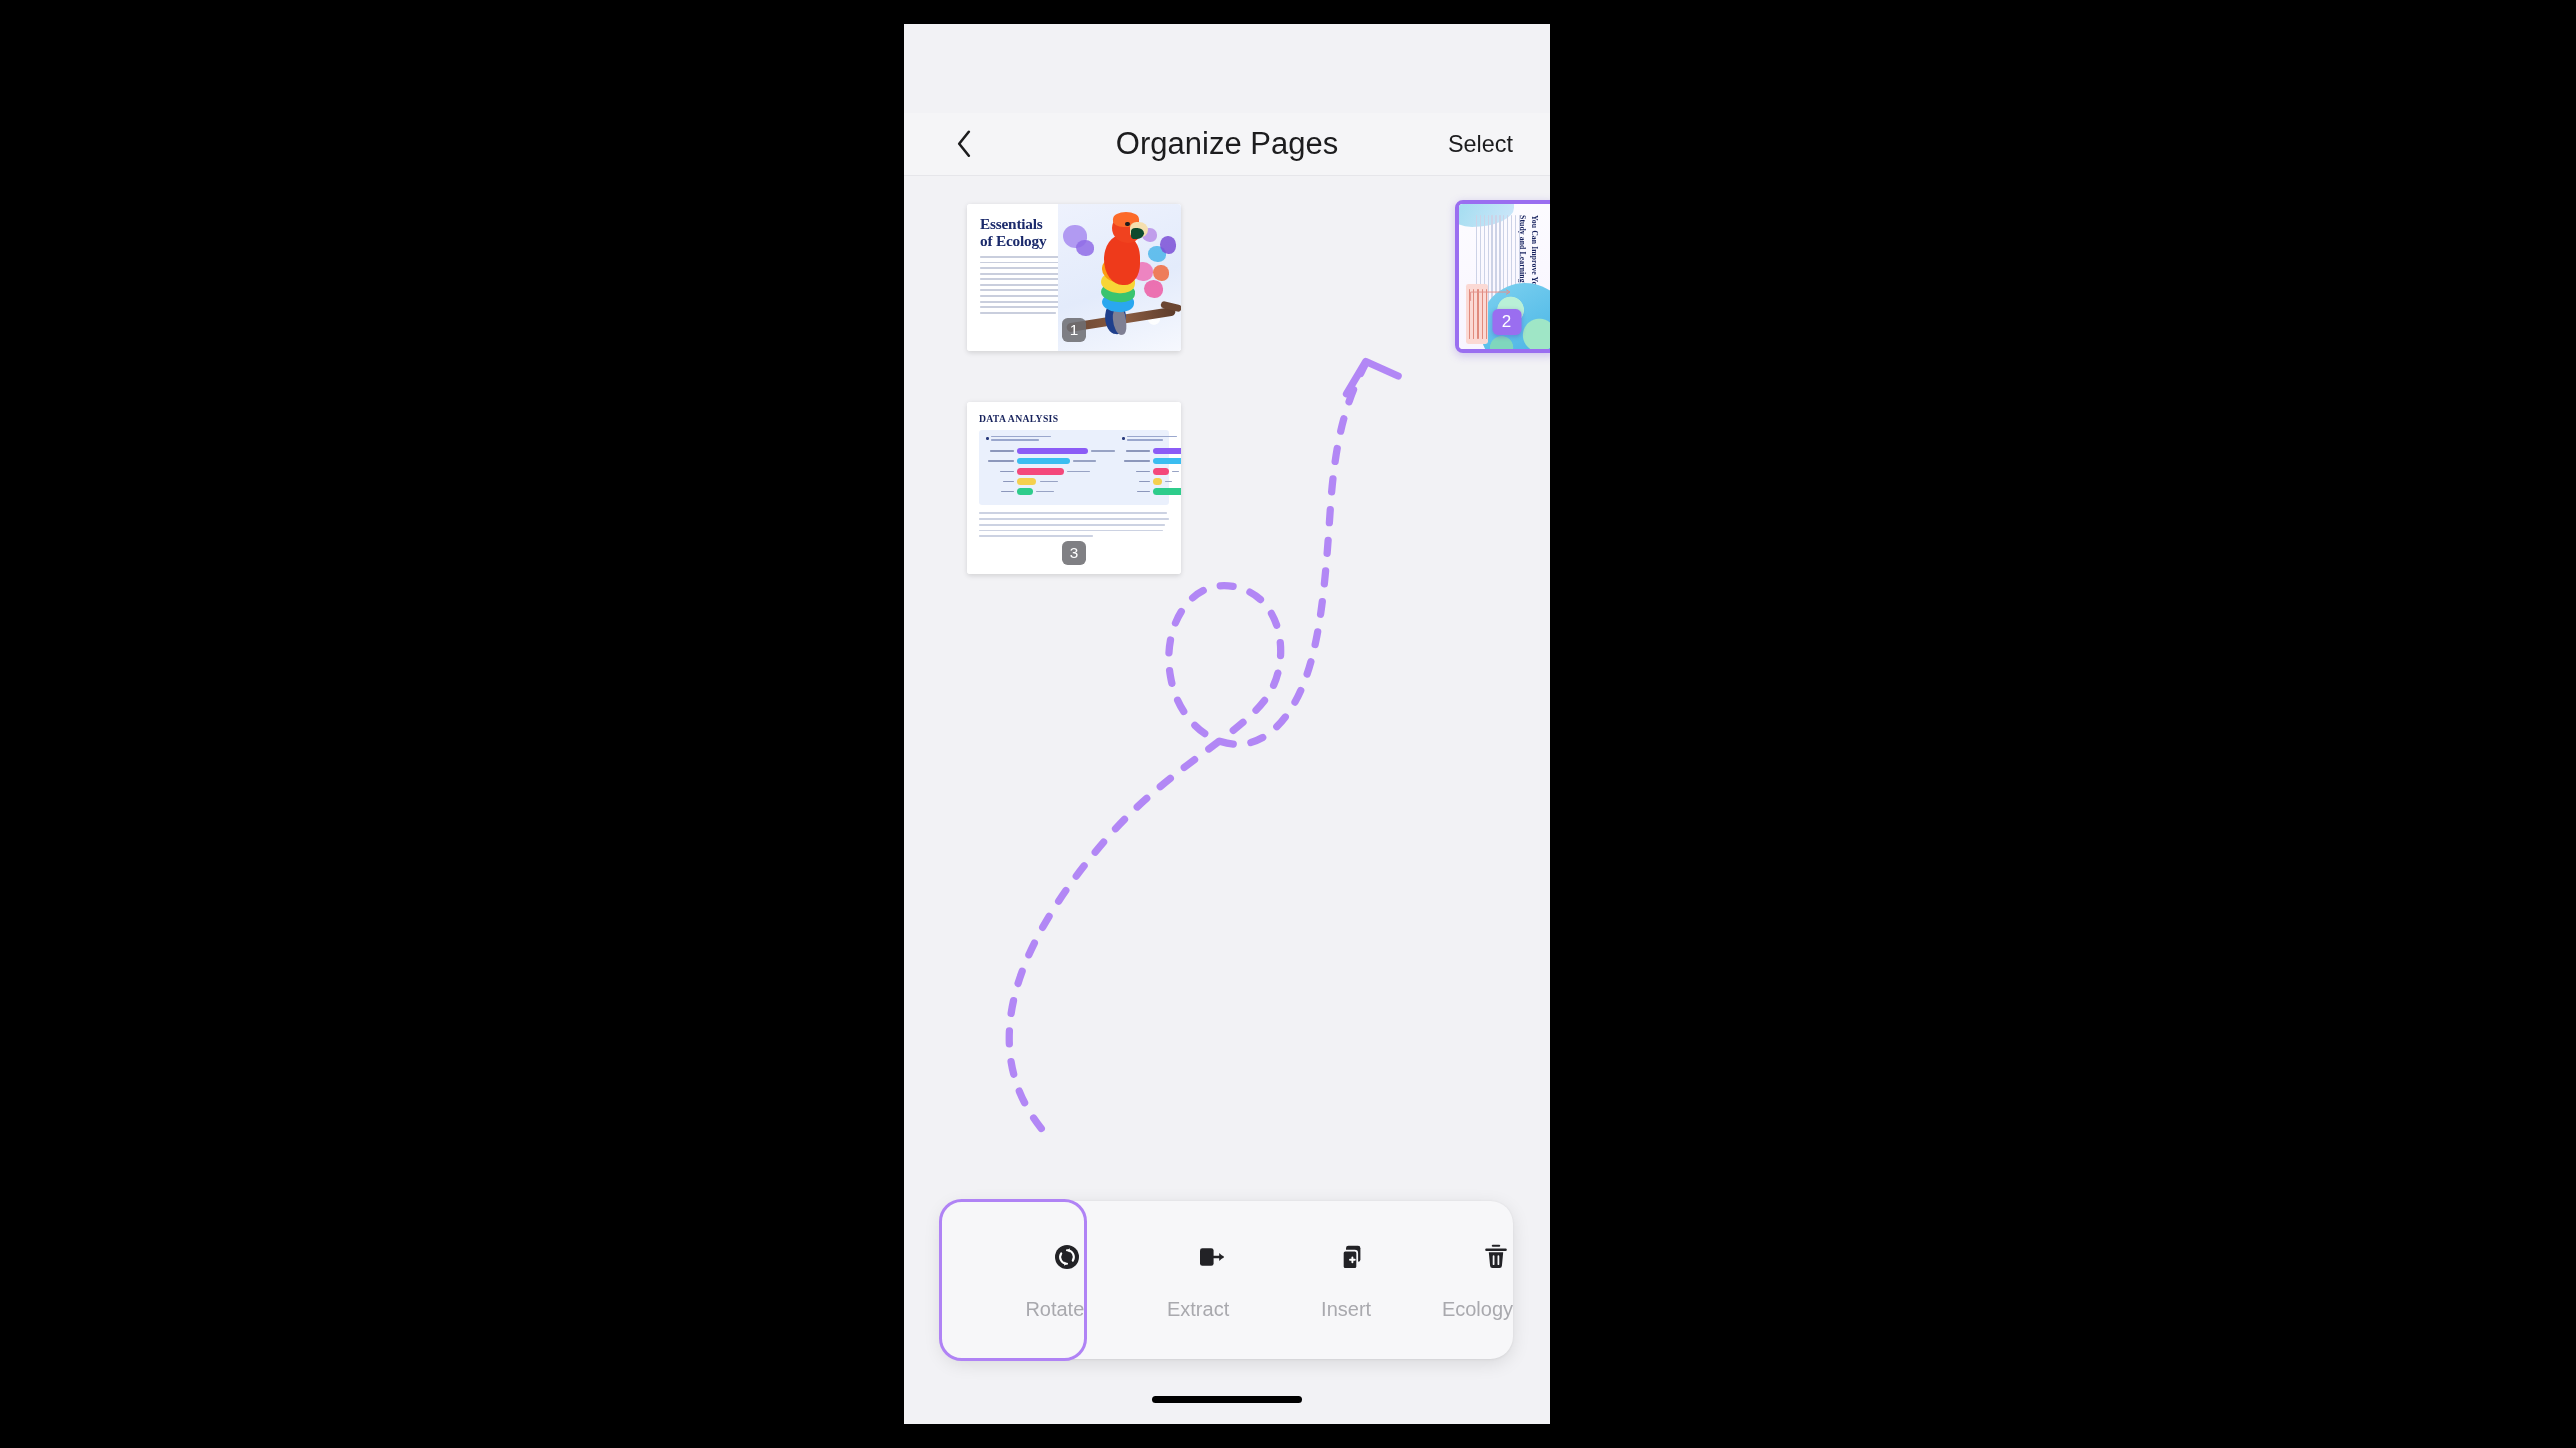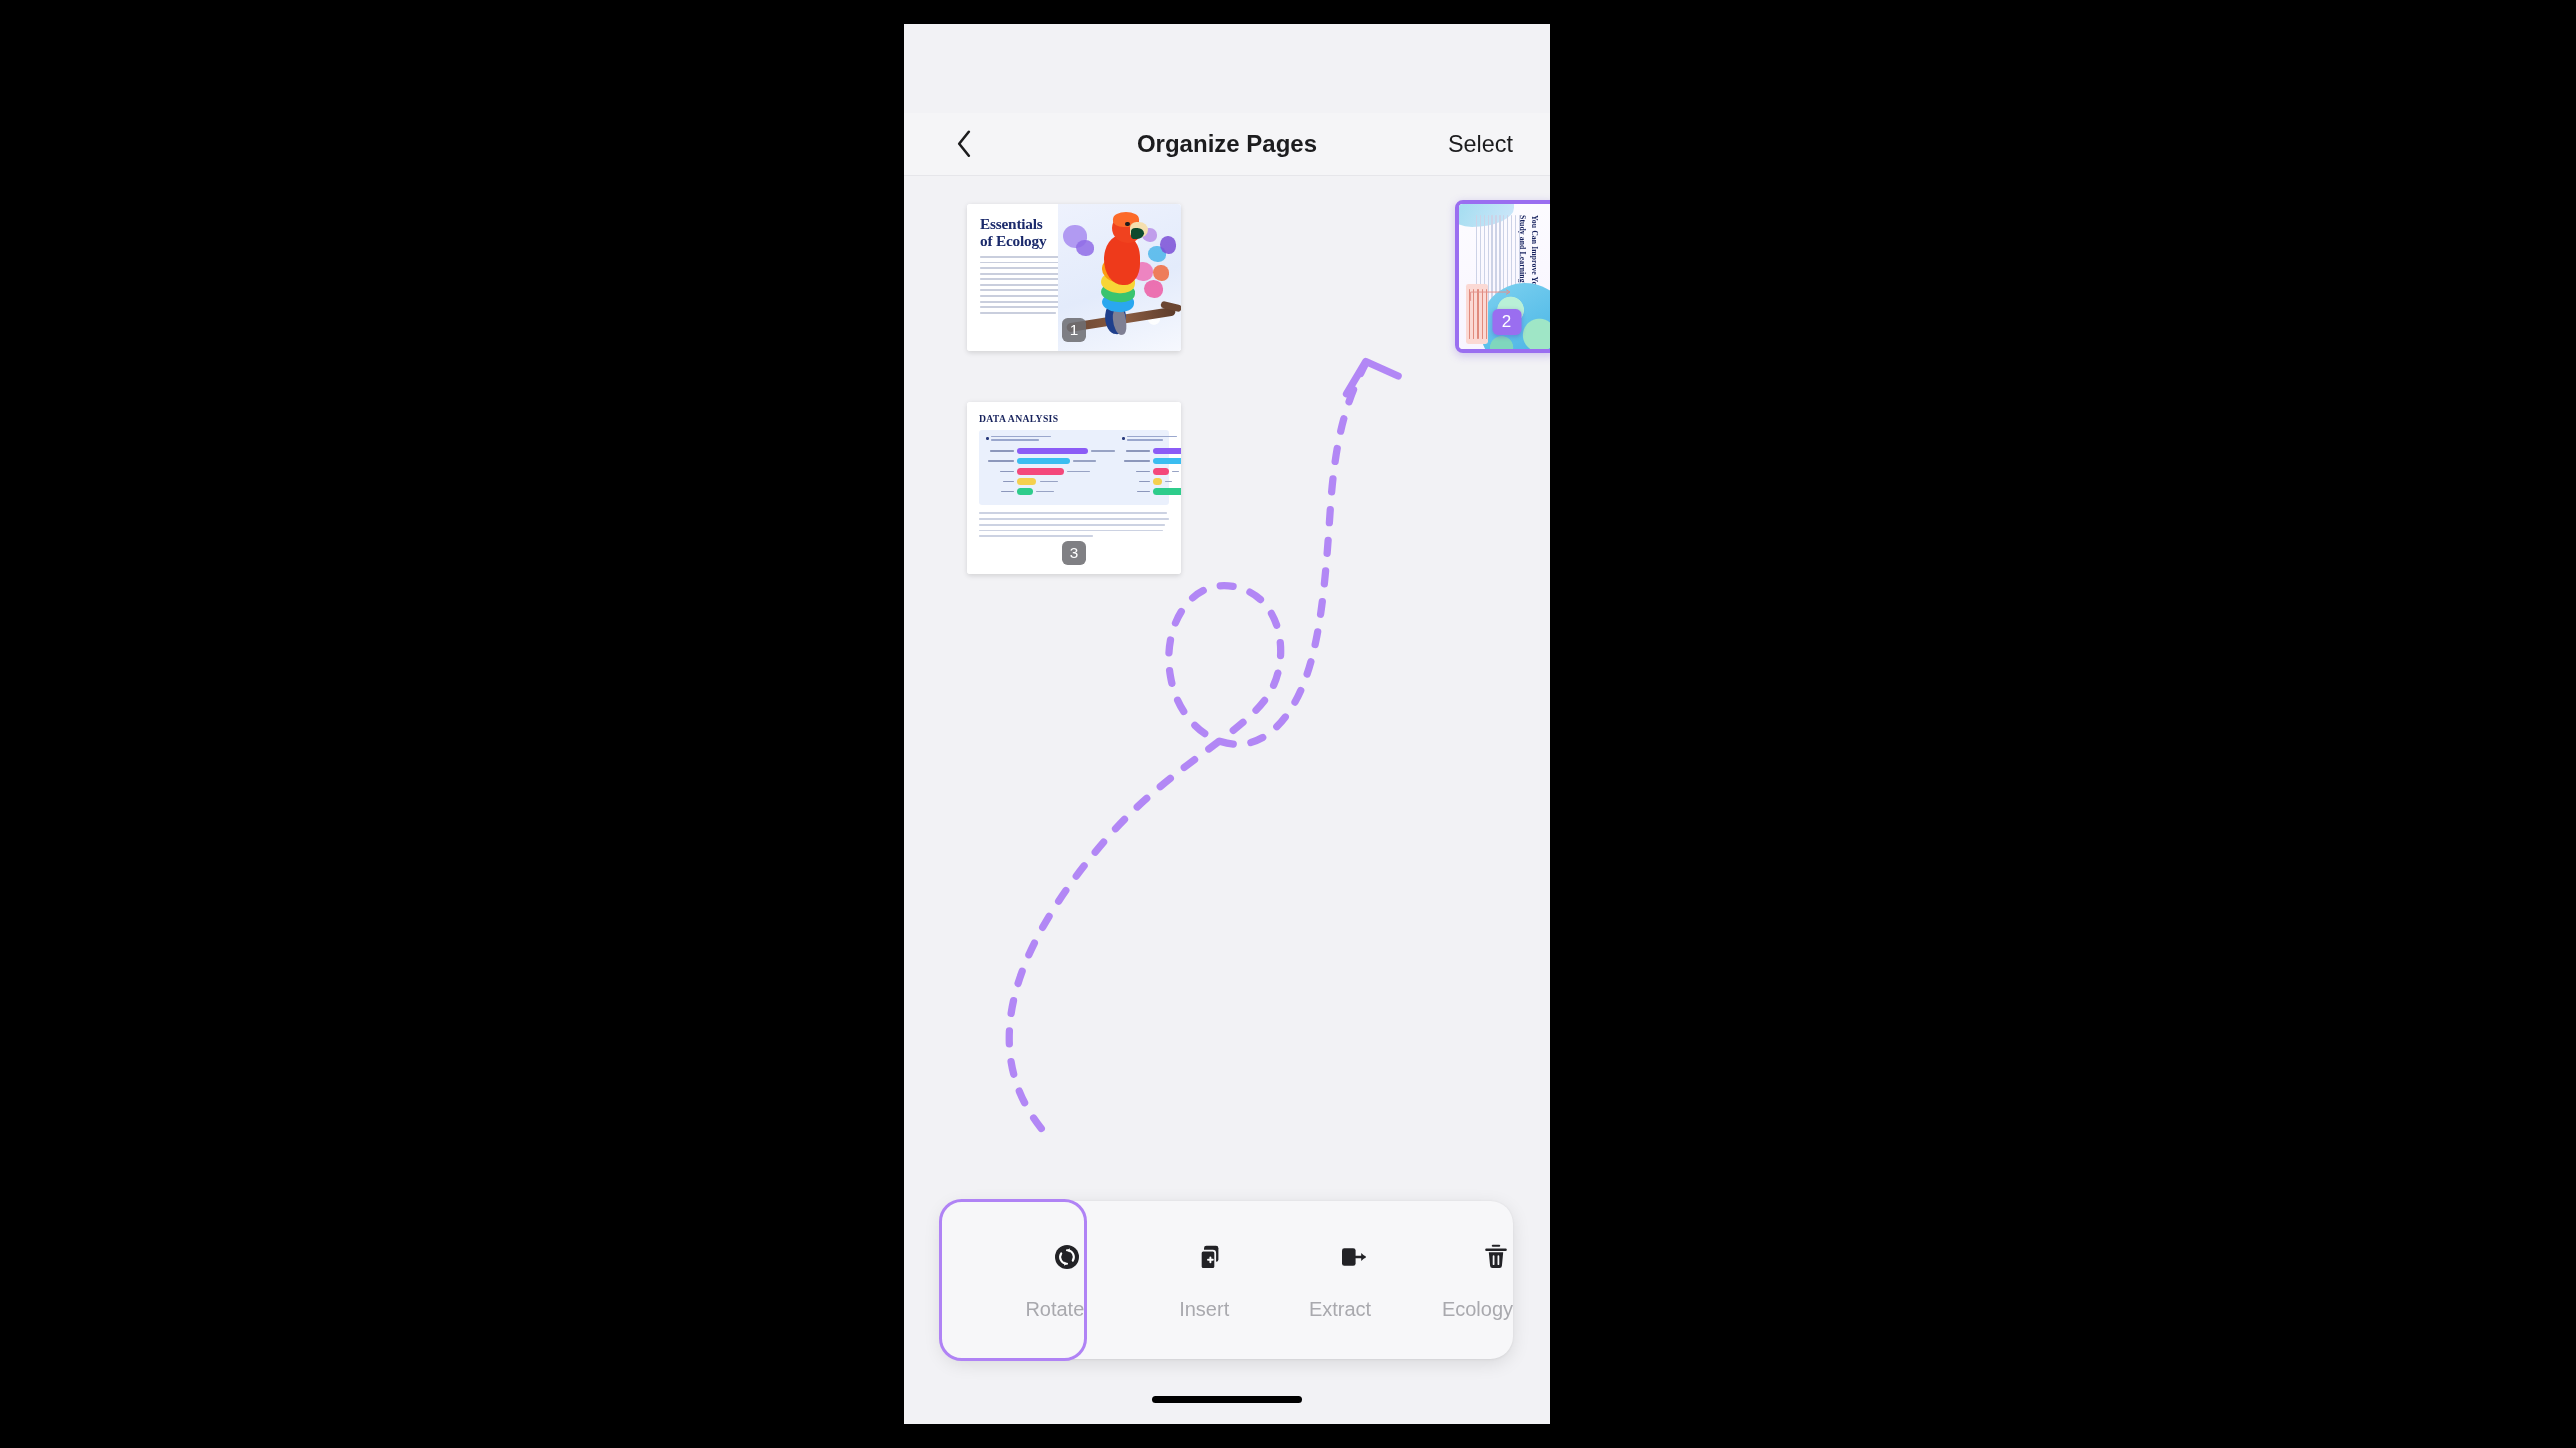--- a/index.html
+++ b/index.html
@@ -59,21 +59,21 @@
     display: flex; align-items: center;
     border-bottom: 0.8px solid #e6e6ea;
   }
   .nav-back {
     position: absolute; left: 39px; top: 50%; transform: translateY(-50%);
     width: 42px; height: 42px; display: flex; align-items: center; justify-content: center;
     cursor: pointer;
   }
   .nav-title {
     width: 100%; text-align: center;
-    font-size: 24px; color: #1c1c1e; font-weight: 700;
+    font-size: 31px; color: #1c1c1e; font-weight: 400;
   }
   .nav-select {
     position: absolute; right: 37px; top: 50%; transform: translateY(-50%);
     font-size: 23.4px; color: #1c1c1e; cursor: pointer;
   }
 
   
   .pages { position: absolute; left: 0; top: 152px; width: 100%; bottom: 0; }
 
   .thumb {
@@ -481,37 +481,37 @@
             <path d="M23.6 9.2 L20.2 11.6 L23.2 14.4" fill="#fff"></path>
             <path d="M16.4 30.8 L19.8 28.4 L16.8 25.6" fill="#fff"></path>
           </svg>
         </span>
         <span class="tb-lab">Rotate</span>
       </div>
 
       <div class="tb-item">
         <span class="tb-ico">
           <svg width="32" height="32" viewBox="0 0 40 40">
+            <path d="M8 9 h11 a3 3 0 0 1 3 3 v16 a3 3 0 0 1 -3 3 h-11 a3 3 0 0 1 -3 -3 v-16 a3 3 0 0 1 3 -3 z" fill="#222226"></path>
+            <path d="M22 20 h11" stroke="#222226" stroke-width="3.4" stroke-linecap="round"></path>
+            <path d="M29 15 L34.5 20 L29 25 z" fill="#222226"></path>
+          </svg>
+        </span>
+        <span class="tb-lab">Extract</span>
+      </div>
+
+      <div class="tb-item">
+        <span class="tb-ico">
+          <svg width="32" height="32" viewBox="0 0 40 40">
             <path d="M13 6 h12 a3 3 0 0 1 3 3 v14 a3 3 0 0 1 -3 3 h-12 a3 3 0 0 1 -3 -3 v-14 a3 3 0 0 1 3 -3 z" fill="#222226"></path>
             <path d="M9 12 h12 a3 3 0 0 1 3 3 v17 a3 3 0 0 1 -3 3 h-12 a3 3 0 0 1 -3 -3 v-17 a3 3 0 0 1 3 -3 z" fill="#222226" stroke="#f7f7f9" stroke-width="2.2"></path>
             <path d="M15 23.5 h6 M18 20.5 v6" stroke="#fff" stroke-width="2.4" stroke-linecap="round"></path>
           </svg>
         </span>
         <span class="tb-lab">Insert</span>
-      </div>
-
-      <div class="tb-item">
-        <span class="tb-ico">
-          <svg width="32" height="32" viewBox="0 0 40 40">
-            <path d="M8 9 h11 a3 3 0 0 1 3 3 v16 a3 3 0 0 1 -3 3 h-11 a3 3 0 0 1 -3 -3 v-16 a3 3 0 0 1 3 -3 z" fill="#222226"></path>
-            <path d="M22 20 h11" stroke="#222226" stroke-width="3.4" stroke-linecap="round"></path>
-            <path d="M29 15 L34.5 20 L29 25 z" fill="#222226"></path>
-          </svg>
-        </span>
-        <span class="tb-lab">Extract</span>
       </div>
 
       <div class="tb-item">
         <span class="tb-ico">
           <svg width="32" height="32" viewBox="0 0 40 40">
             <path d="M16 6 h8" stroke="#222226" stroke-width="2.6" stroke-linecap="round"></path>
             <path d="M8 11 h24" stroke="#222226" stroke-width="3" stroke-linecap="round"></path>
             <path d="M11 14 h18 l-1.6 17 a3 3 0 0 1 -3 2.8 h-8.8 a3 3 0 0 1 -3 -2.8 z" fill="#222226"></path>
             <path d="M17 19 v10 M23 19 v10" stroke="#f7f7f9" stroke-width="2.2" stroke-linecap="round"></path>
           </svg>

